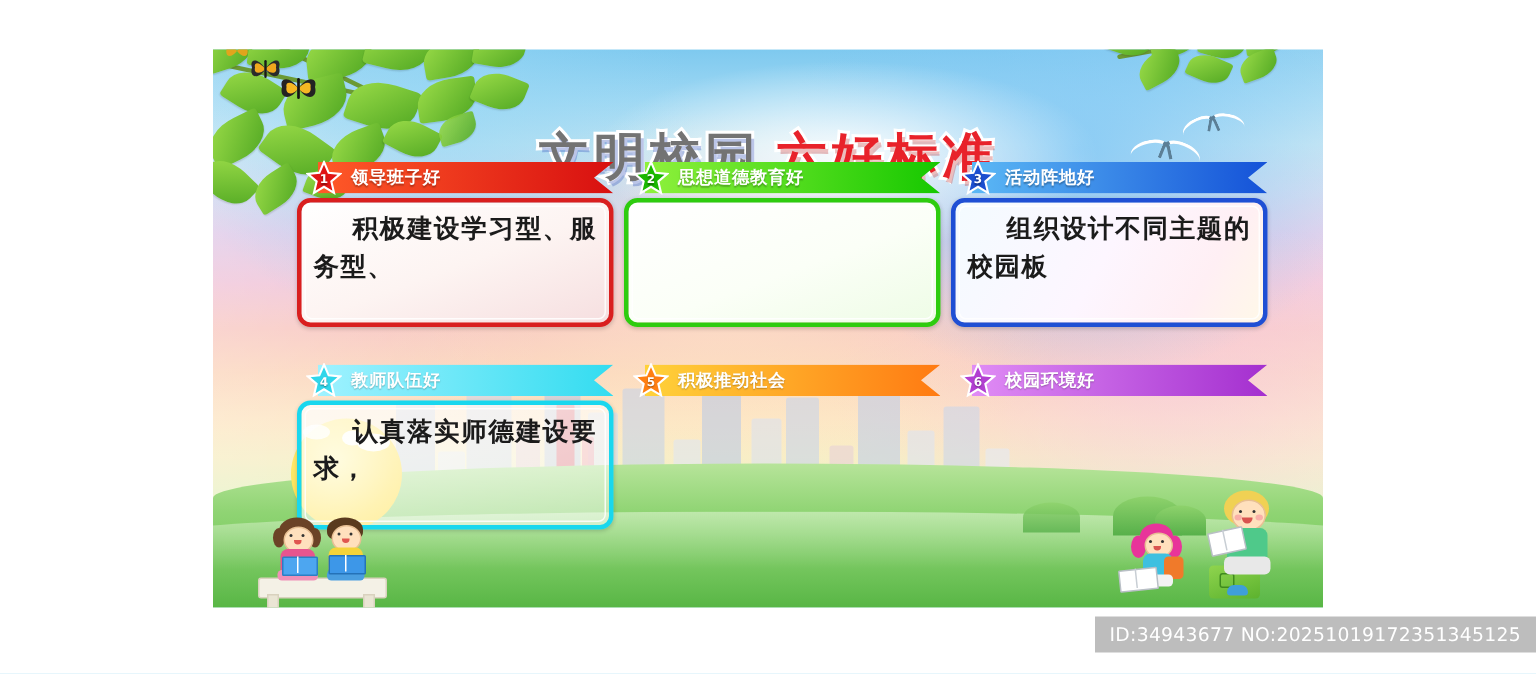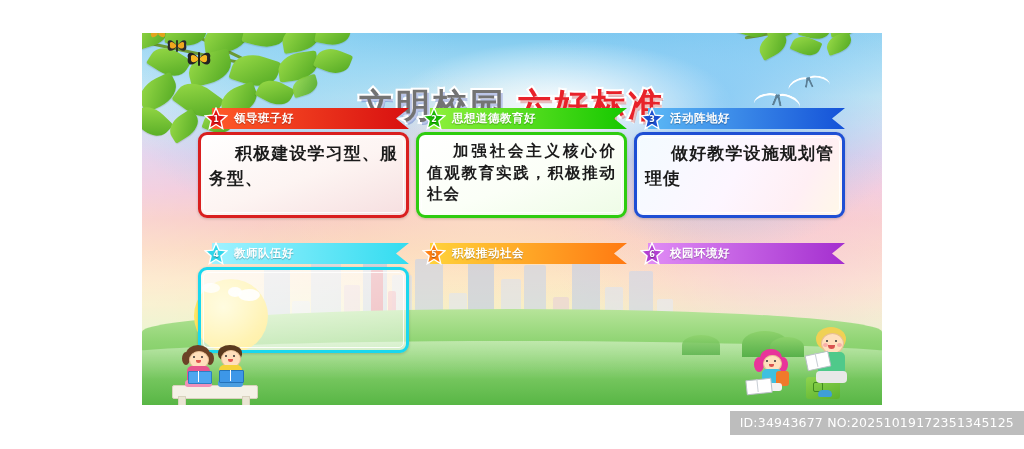--- a/index.html
+++ b/index.html
@@ -313,54 +313,54 @@
           <div class="star">
             <svg viewBox="0 0 24 23">
                 <polygon points="12,1 15.1,8.2 22.8,8.9 16.9,14 18.7,21.6 12,17.5 5.3,21.6 7.1,14 1.2,8.9 8.9,8.2" fill="#19b800" stroke="#ffffff" stroke-width="1.4"></polygon>
               </svg>
             <span class="star-num">2</span>
           </div>
           <span class="ribbon-label">思想道德教育好</span>
         </div>
         <div class="panel" style="border-color:#2ecc0f;background:linear-gradient(160deg,#ffffff 0%,#fbfff7 55%,#eefce6 100%);">
           <div class="panel-inner"></div>
-          <div class="ptext t3">加强社会主义核心价值观教育实践，积极推动社会</div>
         </div>
       </div>
 
       <div class="card c2">
         <div class="ribbon">
           <div class="ribbon-body" style="background:linear-gradient(90deg,#5bb8f5,#1452d8);"></div>
           <div class="star">
             <svg viewBox="0 0 24 23">
                 <polygon points="12,1 15.1,8.2 22.8,8.9 16.9,14 18.7,21.6 12,17.5 5.3,21.6 7.1,14 1.2,8.9 8.9,8.2" fill="#1b4fd0" stroke="#ffffff" stroke-width="1.4"></polygon>
               </svg>
             <span class="star-num">3</span>
           </div>
           <span class="ribbon-label">活动阵地好</span>
         </div>
         <div class="panel" style="border-color:#1f4fd4;background:linear-gradient(120deg,#f3fbff 0%,#fdf6ff 48%,#ffeff4 78%,#fff8e8 100%);">
           <div class="panel-inner"></div>
-          <div class="ptext">做好教学设施规划管理使</div>
+          <div class="ptext">组织设计不同主题的校园板</div>
         </div>
       </div>
 
       <div class="card c3">
         <div class="ribbon">
           <div class="ribbon-body" style="background:linear-gradient(90deg,#9ff2ff,#33dcf0);"></div>
           <div class="star">
             <svg viewBox="0 0 24 23">
                 <polygon points="12,1 15.1,8.2 22.8,8.9 16.9,14 18.7,21.6 12,17.5 5.3,21.6 7.1,14 1.2,8.9 8.9,8.2" fill="#2fd6ea" stroke="#ffffff" stroke-width="1.4"></polygon>
               </svg>
             <span class="star-num">4</span>
           </div>
           <span class="ribbon-label">教师队伍好</span>
         </div>
         <div class="panel" style="border-color:#19d7ee;background:linear-gradient(160deg,rgba(255,255,255,.72),rgba(255,255,255,.45));">
           <div class="panel-inner"></div>
+          <div class="ptext">认真落实师德建设要求，</div>
         </div>
       </div>
 
       <div class="card c4">
         <div class="ribbon">
           <div class="ribbon-body" style="background:linear-gradient(90deg,#ffd23a,#ff7a12);"></div>
           <div class="star">
             <svg viewBox="0 0 24 23">
                 <polygon points="12,1 15.1,8.2 22.8,8.9 16.9,14 18.7,21.6 12,17.5 5.3,21.6 7.1,14 1.2,8.9 8.9,8.2" fill="#ff7f12" stroke="#ffffff" stroke-width="1.4"></polygon>
               </svg>

